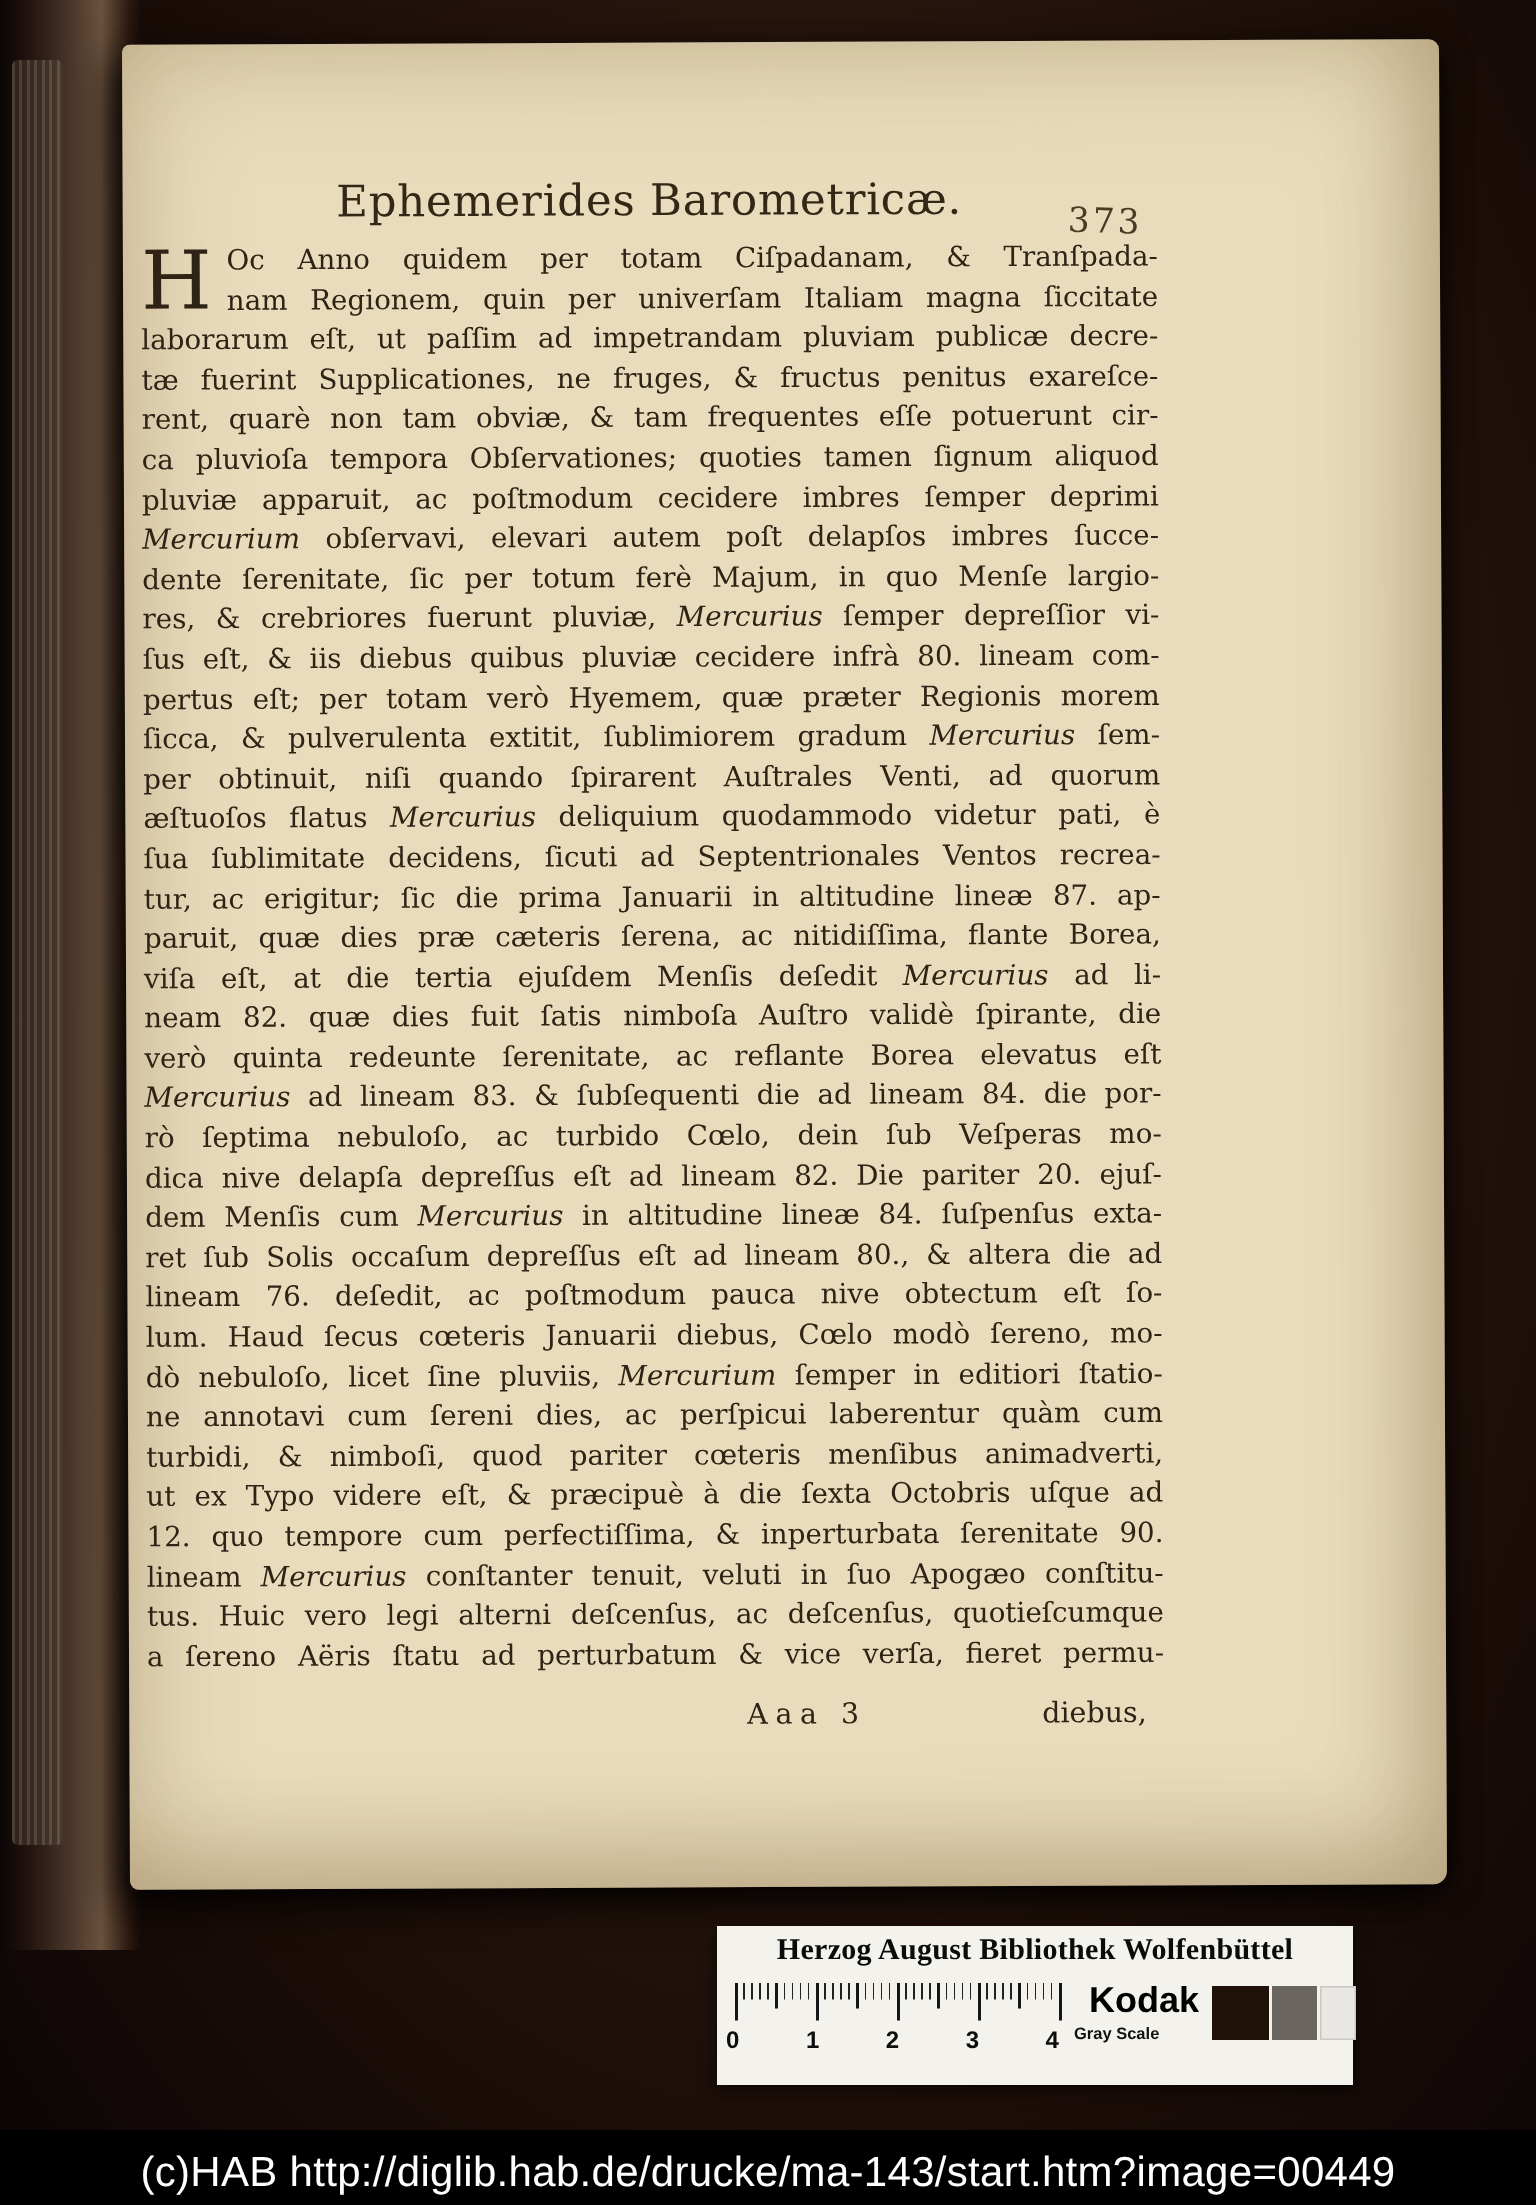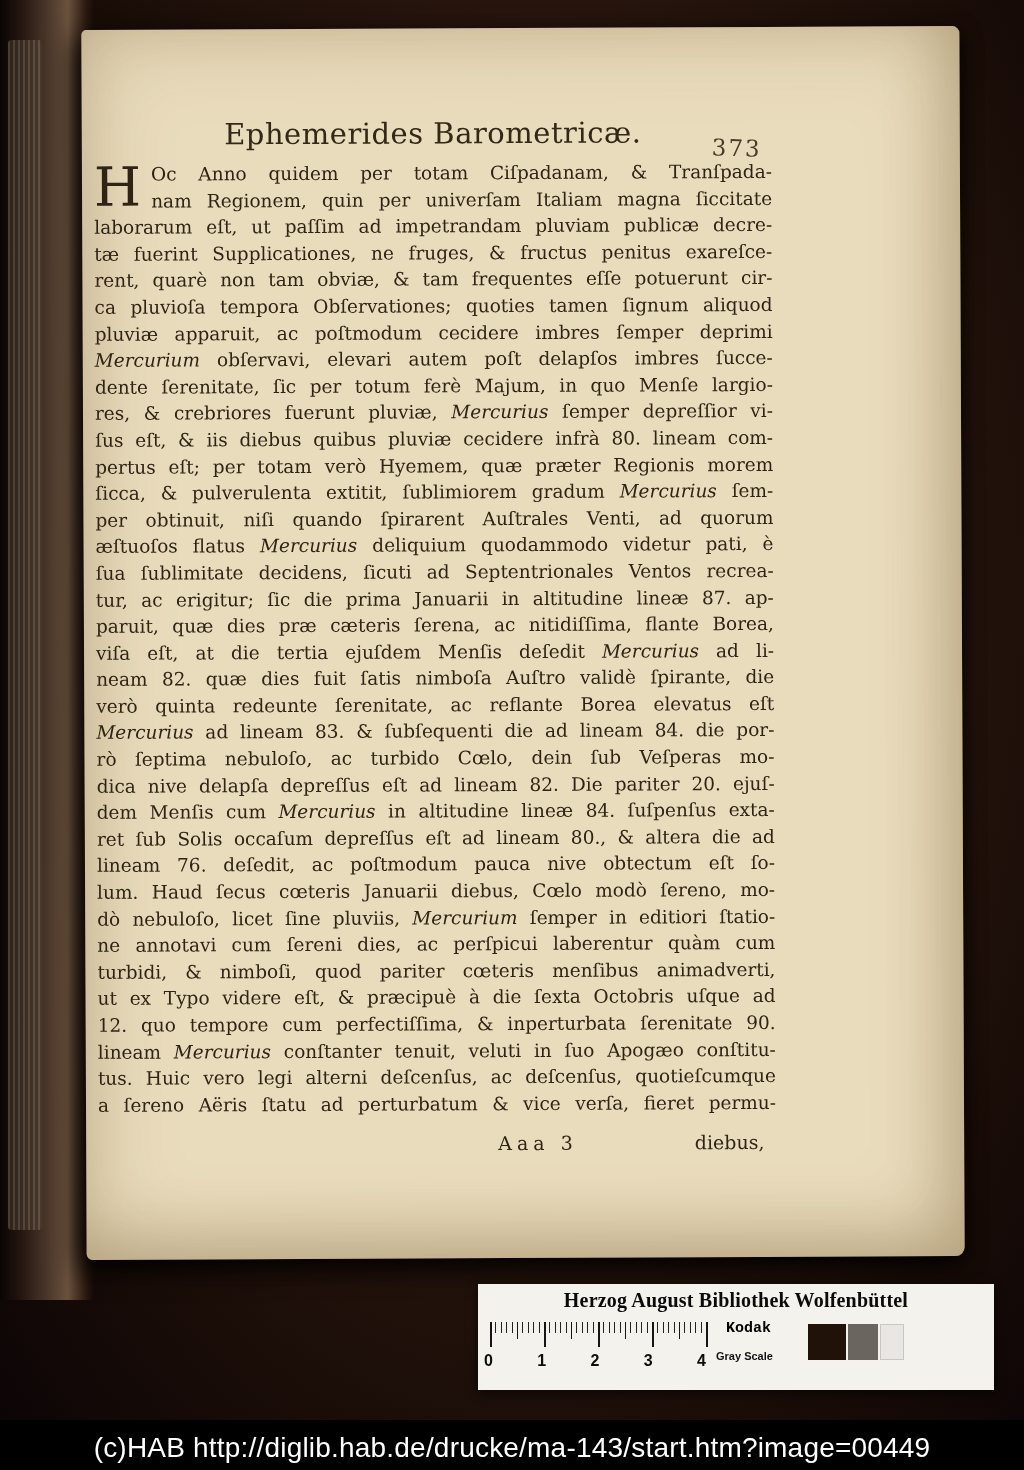--- a/index.html
+++ b/index.html
@@ -52,42 +52,42 @@
   }
   .line{text-align:justify;text-align-last:justify;}
   .line i{font-style:italic;}
   .sig-row{
     position:absolute;left:12px;top:1104px;width:678px;height:30px;
     font-size:19px;color:#2e2314;
   }
   .sig-mark{position:absolute;left:59%;letter-spacing:5px;}
   .catchword{position:absolute;left:88%;}
   .kodak-label{
-    position:absolute;left:478px;top:1284px;width:516px;height:106px;
+    position:absolute;left:478px;top:1284px;width:424px;height:106px;
     background:#f4f2ec;box-shadow:0 3px 10px rgba(0,0,0,.65);
   }
   .library-name{
     position:absolute;left:0;top:5px;width:100%;text-align:center;
     font-family:"Liberation Serif","DejaVu Serif",serif;
     font-weight:bold;font-size:20px;color:#0b0b0b;letter-spacing:.2px;
   }
   .ruler{position:absolute;left:12px;top:38px;width:218px;height:25px;}
   .tick-cm{position:absolute;left:0;top:0;width:218px;height:25px;
     background:repeating-linear-gradient(90deg,#151515 0 2px,transparent 2px 54px);}
   .tick-half{position:absolute;left:0;top:0;width:218px;height:17px;
     background:repeating-linear-gradient(90deg,#151515 0 1.5px,transparent 1.5px 27px);}
   .tick-mm{position:absolute;left:0;top:0;width:218px;height:11px;
     background:repeating-linear-gradient(90deg,#222 0 1px,transparent 1px 5.4px);}
   .ruler-numbers{
     position:absolute;left:6px;top:68px;width:222px;display:flex;justify-content:space-between;
     font-family:"Liberation Sans","DejaVu Sans",sans-serif;font-weight:bold;font-size:16px;color:#0d0d0d;
   }
   .kodak-brand{
     position:absolute;left:248px;top:36px;
-    font-family:Liberation Mono, monospace;font-weight:bold;font-size:15px;color:#000;
+    font-family:Liberation Sans, sans-serif;font-weight:bold;font-size:24px;color:#000;
   }
   .gray-scale-label{
     position:absolute;left:238px;top:66px;
     font-family:"Liberation Sans","DejaVu Sans",sans-serif;font-weight:bold;font-size:11px;color:#111;
   }
   .patch{position:absolute;top:40px;height:36px;}
   .patch-dark{left:330px;width:38px;background:#201208;}
   .patch-mid{left:370px;width:30px;background:#6b655f;}
   .patch-light{left:402px;width:24px;background:#e9e7e3;border:1px solid #c9c7c2;box-sizing:border-box;}
   .caption-bar{

